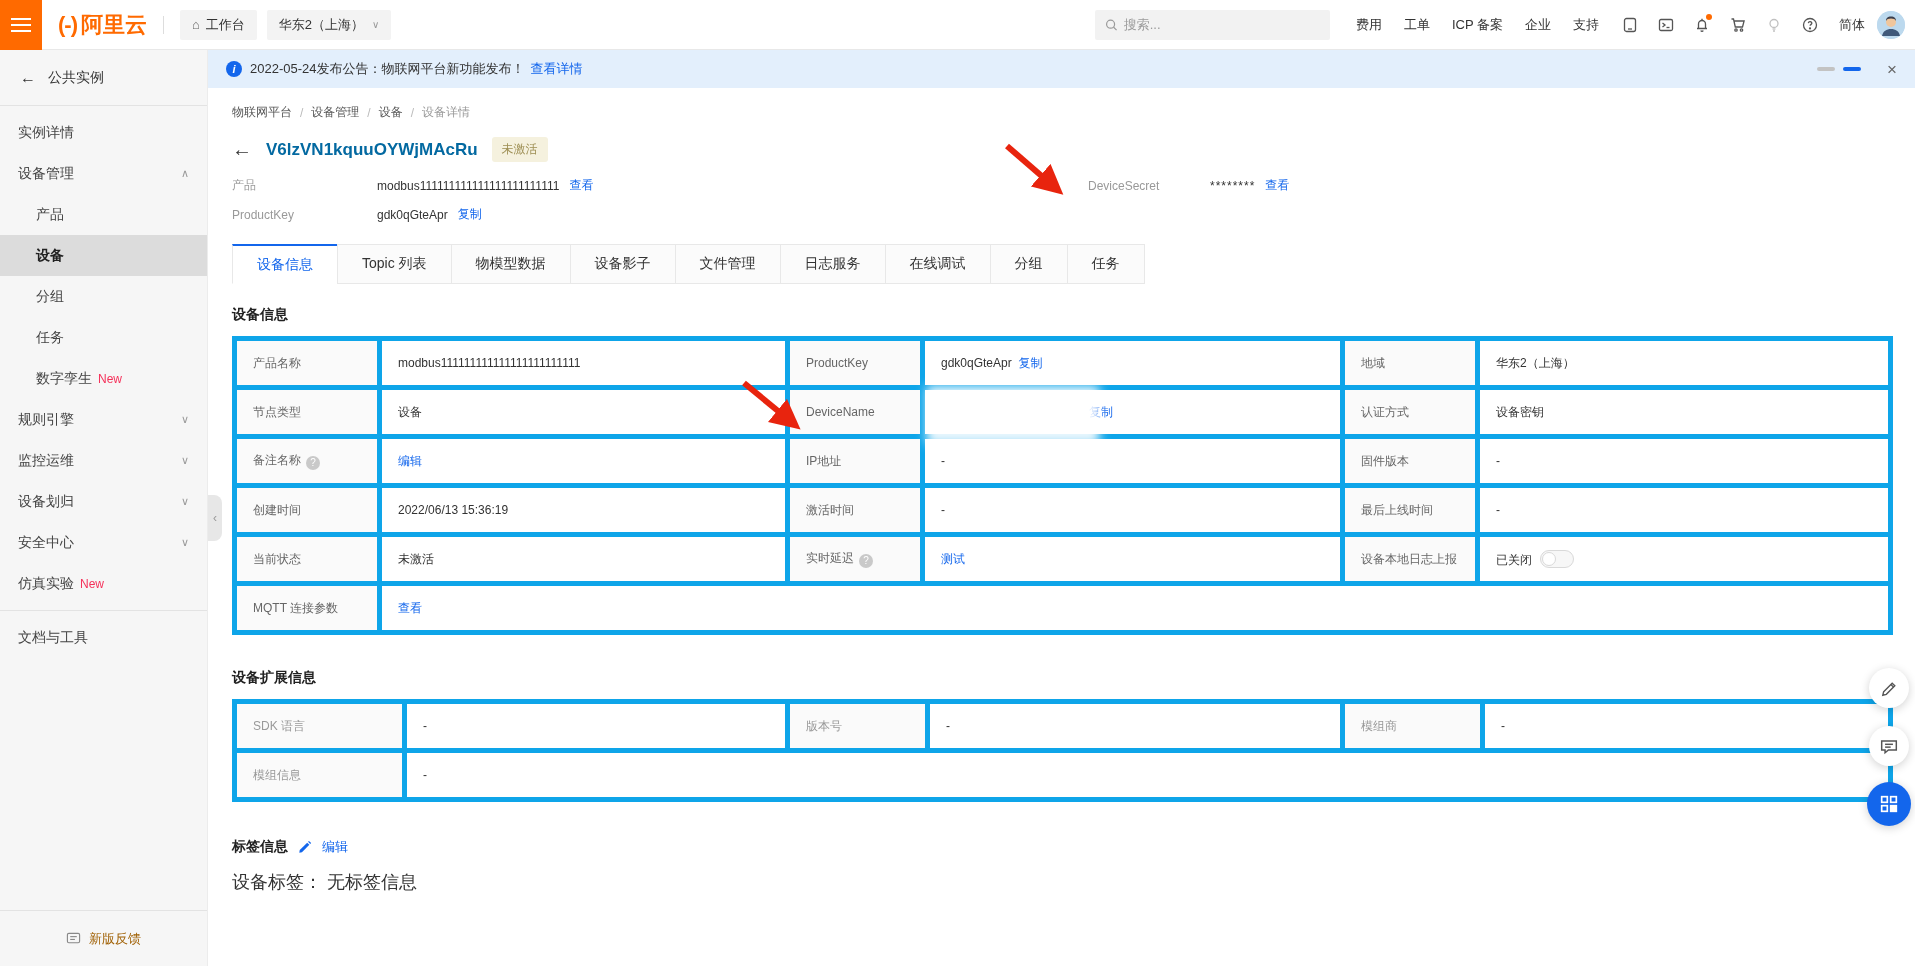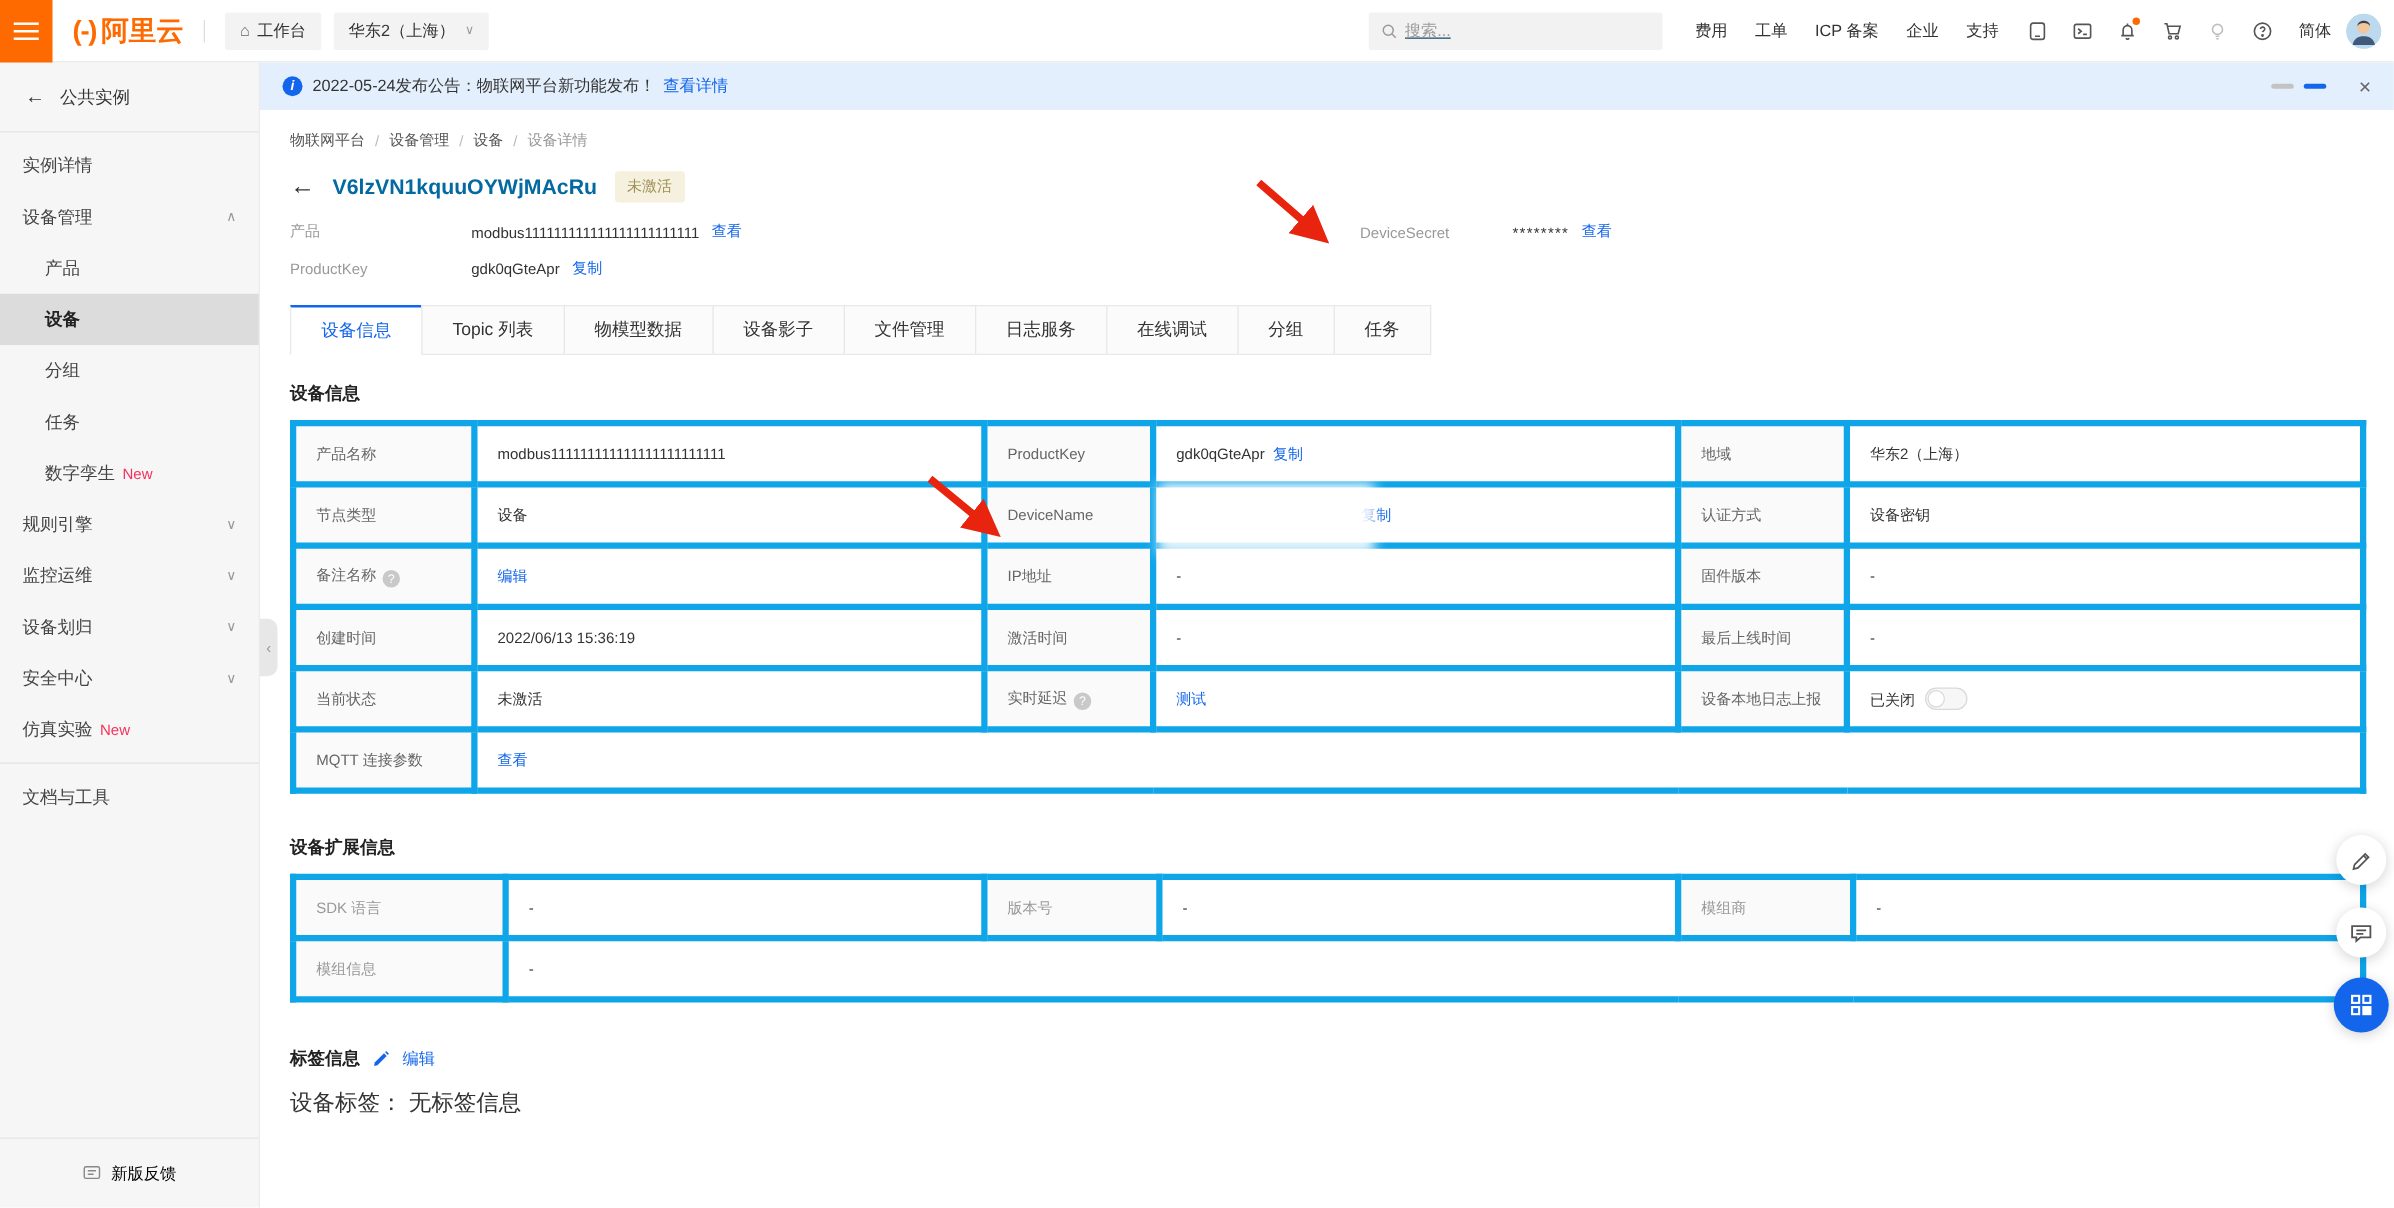--- a/index.html
+++ b/index.html
@@ -17,21 +17,21 @@
   .logo .txt { font-size:22px; }
   .vdiv { width:1px; height:18px; background:#ddd; margin:0 16px; }
   .gbtn { height:30px; background:#f3f3f3; border-radius:2px; display:flex; align-items:center;
           gap:6px; padding:0 12px; font-size:13px; color:#333; cursor:pointer; }
   .gbtn + .gbtn { margin-left:10px; }
   .gbtn .glyph { color:#666; font-size:13px; }
   .gbtn .chev { color:#999; font-size:10px; margin-left:2px; }
   .top-spacer { flex:1; }
   .searchbox { width:235px; height:30px; background:#f2f2f2; border-radius:2px; display:flex;
                align-items:center; padding:0 10px; gap:6px; margin-right:26px; }
-  .searchbox input { border:none; outline:none; background:transparent; font-size:13px; color:#0c4a6e; width:100%; font-family:inherit;text-decoration:underline; }
+  .searchbox input { border:none; outline:none; background:transparent; font-size:13px; color:#0c4a6e; width:100%; font-family:inherit; }
   .searchbox input::placeholder { color:#9b9b9b; }
   .hnav { display:flex; gap:22px; font-size:13px; color:#333; }
   .hnav span { cursor:pointer; }
   .hicons { display:flex; align-items:center; gap:18px; margin-left:22px; color:#555; }
   .hicon { position:relative; width:18px; height:18px; display:flex; align-items:center; justify-content:center; cursor:pointer; }
   .dot { position:absolute; right:-1px; top:-2px; width:6px; height:6px; border-radius:50%; background:#ff6a00; }
   .locale { font-size:13px; color:#333; margin-left:20px; cursor:pointer; }
   .avatar { width:28px; height:28px; border-radius:50%; margin:0 10px 0 12px; overflow:hidden;
             background:#bcd9ee; cursor:pointer; flex:none; }
 
@@ -54,21 +54,21 @@
                color:#333; border-bottom:1px solid #e3e3e3; }
   .side-head .back { font-size:16px; color:#333; cursor:pointer; }
   .side-list { padding-top:6px; }
   .sitem { height:41px; display:flex; align-items:center; padding:0 18px; font-size:14px; color:#444; cursor:pointer; }
   .sitem.indent { padding-left:36px; }
   .sitem.active { background:#dcdcdc; color:#222; font-weight:bold; }
   .sitem .chev { margin-left:auto; color:#999; font-size:11px; }
   .new-badge { color:#f5315a; font-size:12px; margin-left:6px; }
   .side-divider { border-top:1px solid #e3e3e3; margin:6px 0; }
   .feedback { position:absolute; left:0; right:0; bottom:0; height:56px; border-top:1px solid #e3e3e3;
-              display:flex; align-items:center; justify-content:center; gap:8px; font-size:13px; color:#000000; cursor:pointer; }
+              display:flex; align-items:center; justify-content:center; gap:8px; font-size:13px; color:#a16207; cursor:pointer; }
   .collapse-handle { position:absolute; left:208px; top:495px; width:14px; height:46px; background:#e7e7e7;
                      border-radius:0 8px 8px 0; display:flex; align-items:center; justify-content:center;
                      color:#999; font-size:12px; cursor:pointer; z-index:5; }
 
   
   .main { position:absolute; left:208px; top:88px; right:0; bottom:0; background:#fff; padding:16px 22px 0 24px; }
   .breadcrumb { font-size:12px; color:#555; display:flex; gap:8px; align-items:center; }
   .breadcrumb .sep { color:#bbb; }
   .breadcrumb .cur { color:#999; }
   .crumb { cursor:pointer; }

